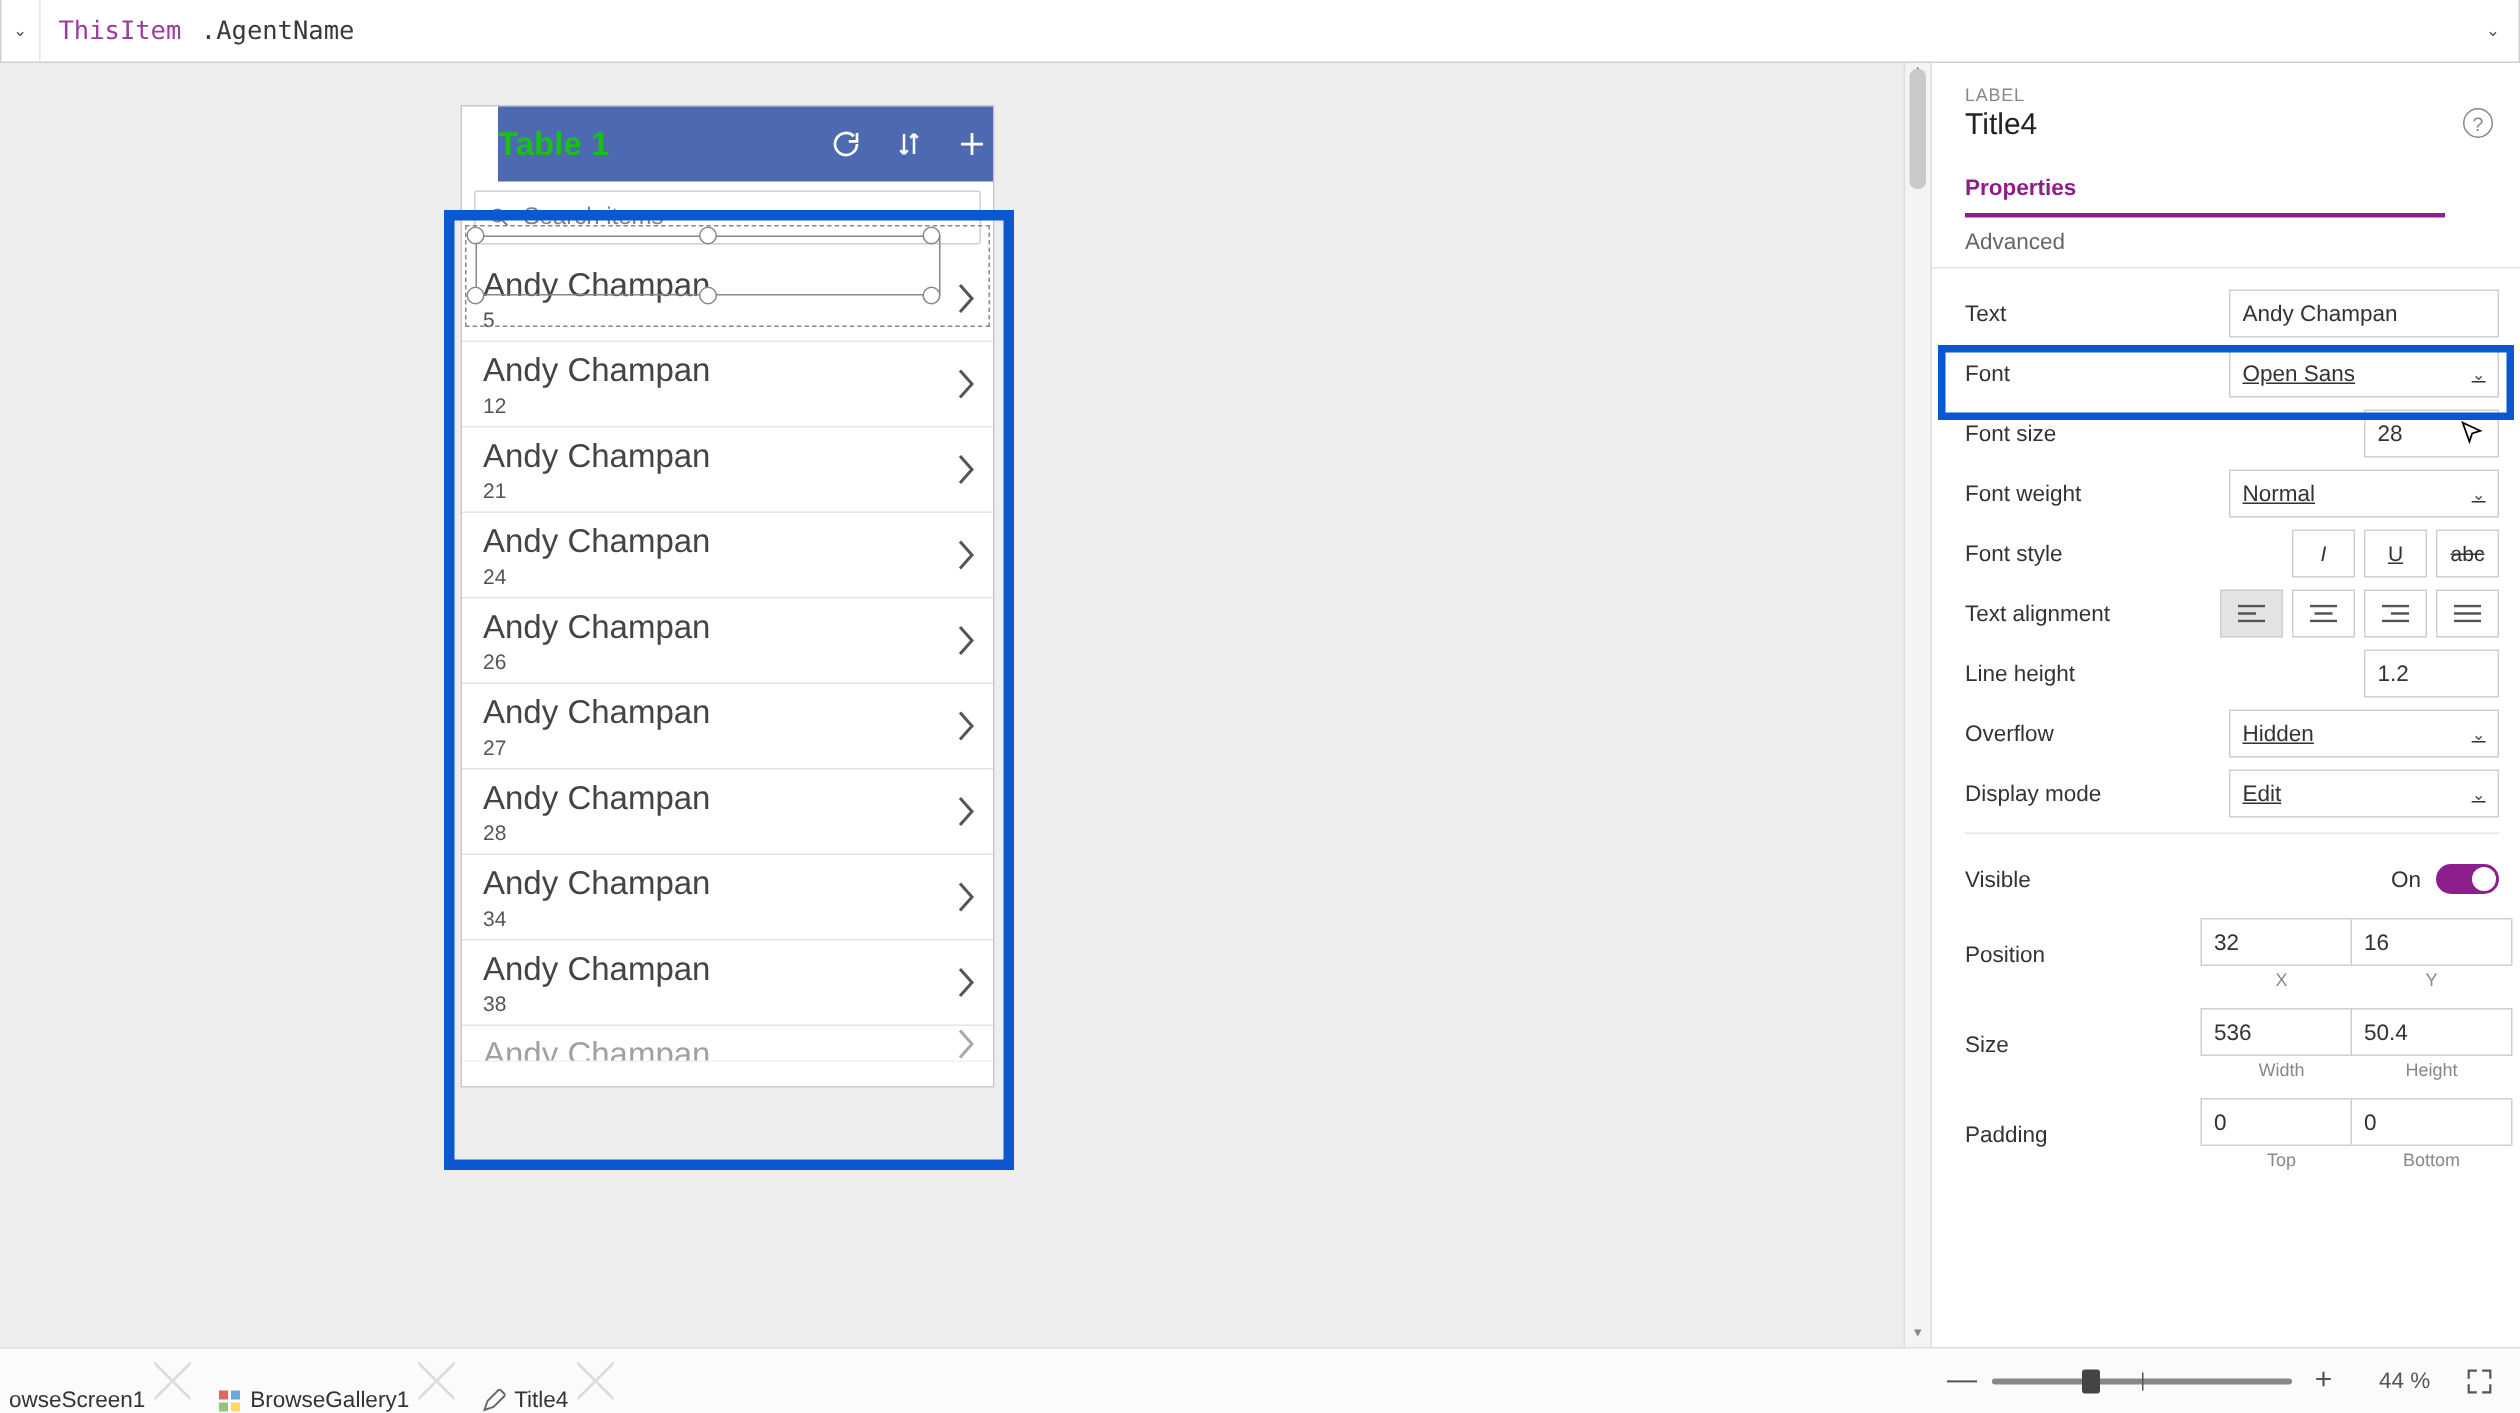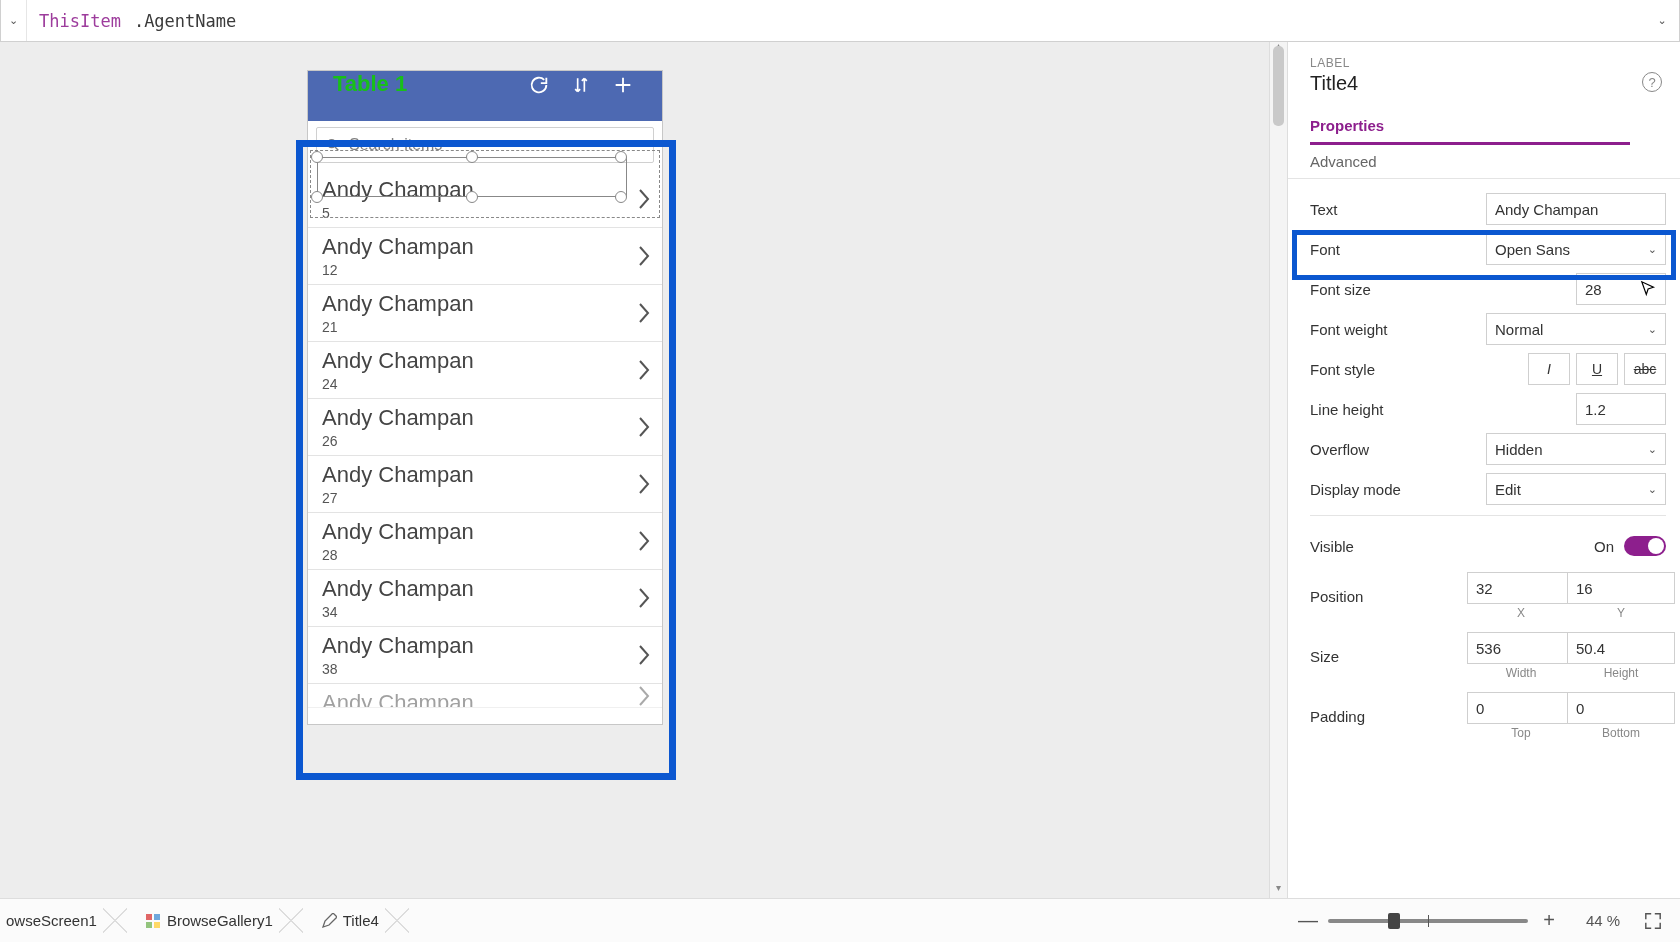--- a/index.html
+++ b/index.html
@@ -17,21 +17,21 @@
   .workspace { position:relative; height:calc(100% - 42px - 44px); display:flex; }
   .canvas-wrapper { flex:1; position:relative; overflow:hidden; }
   .canvas-scroll-vert { position:absolute; top:0; right:0; bottom:0; width:18px; background:#f4f4f4; border-left:1px solid #ddd; }
   .canvas-scroll-vert .thumb { position:absolute; top:4px; left:3px; right:3px; height:80px; background:#c9c9c9; border-radius:5px; }
   .canvas-scroll-vert .arrow { position:absolute; left:0; right:0; height:16px; text-align:center; font-size:10px; color:#888; }
   .canvas-scroll-vert .arrow.up   { top:-2px; }
   .canvas-scroll-vert .arrow.down { bottom:0; }
 
   
   .phone { position:absolute; left:307px; top:28px; width:356px; height:655px; background:#fff; border:1px solid #c7c7c7; }
-  .phone-header { height:50px; background:#4d69b2; color:#fff; display:flex; align-items:flex-start; padding:0 25px; }
+  .phone-header { height:50px; background:#4d69b2; color:#fff; display:flex; align-items:center; padding:0 0;margin-left:24px; }
   .phone-header .title { flex:1; font-size:22px; font-weight:600; color:#18c018; }
   .phone-header .icon  { width:28px; height:28px; margin-left:14px; display:flex; align-items:center; justify-content:center; }
   .phone-header svg { stroke:#fff; fill:none; stroke-width:2; }
   .phone-search { height:36px; margin:0 8px; border:1px solid #d0d0d0; border-radius:2px; display:flex; align-items:center; padding:0 8px; color:#808080; margin-top:6px; background:#fff; }
   .phone-search svg { stroke:#808080; fill:none; stroke-width:2; }
   .phone-search .placeholder { margin-left:8px; font-size:16px; }
   .phone-list { margin-top:8px; }
   .phone-item { border-bottom:1px solid #e3e3e3; padding:6px 14px 6px 14px; position:relative; }
   .phone-item .name { font-size:22px; color:#444; }
   .phone-item .sub  { font-size:14px; color:#555; margin-top:2px; }
@@ -55,21 +55,21 @@
   .props-tabs .tab { padding:8px 0; margin-right:28px; font-size:15px; color:#666; }
   .props-tabs .tab.active { color:#8d1f8d; font-weight:600; border-bottom:3px solid #8d1f8d; }
 
   .prop-rows { padding:10px 14px 18px 22px; }
   .prop-row { display:flex; align-items:center; height:40px; }
   .prop-row .label { flex:1; color:#333; font-size:15px; }
   .prop-row .control { width:180px; display:flex; justify-content:flex-end; align-items:center; }
   .prop-input, .prop-select { height:32px; border:1px solid #cfcfcf; background:#fff; font-size:15px; color:#333; padding:0 8px; }
   .prop-input { width:90px; }
   .prop-input.wide { width:180px; }
-  .prop-select { width:180px; display:flex; align-items:center; justify-content:space-between; }
+  .prop-select { width:180px; display:flex; align-items:center; justify-content:space-between;text-decoration:underline; }
   .prop-select .chev { font-size:11px; color:#555; }
 
   .btn-group { display:flex; gap:6px; }
   .btn-square { width:42px; height:32px; border:1px solid #cfcfcf; display:flex; align-items:center; justify-content:center; background:#fff; }
   .btn-square.active { background:#e3e3e3; }
 
   .toggle { display:flex; align-items:center; gap:10px; }
   .toggle .lbl { font-size:15px; color:#333; }
   .switch { width:42px; height:20px; border-radius:10px; background:#777; position:relative; }
   .switch.on { background:#8d1f8d; }
@@ -84,21 +84,21 @@
   .prop-row.double.tall { height:60px; }
 
   .props-divider { height:1px; background:#e4e4e4; margin:6px 0 10px 0; }
 
   .cursor-overlay { position:absolute; width:18px; height:18px; pointer-events:none; }
   .cursor-overlay svg { stroke:#000; fill:none; stroke-width:1.3; }
 
   
   .bottom-bar { height:44px; background:#fbfbfb; border-top:1px solid #ddd; display:flex; align-items:center; position:relative; }
   .crumbs { display:flex; height:100%; }
-  .crumb { display:flex; align-items:center; padding:0 18px 0 30px; position:relative; font-size:15px; color:#333; }
+  .crumb { display:flex; align-items:flex-end; padding:0 18px 0 30px; position:relative; font-size:15px; color:#333; }
   .crumb:first-child{ padding-left:6px; }
   .crumb::after { content:""; position:absolute; right:-12px; top:0; bottom:0; width:24px; background:linear-gradient(135deg,transparent 48%,#ddd 48%,#ddd 52%,transparent 52%),linear-gradient(45deg,transparent 48%,#ddd 48%,#ddd 52%,transparent 52%);}
   .crumb .ic { width:16px; height:16px; margin-right:6px; }
   .zoom-controls { position:absolute; right:18px; display:flex; align-items:center; gap:12px; }
   .zoom-controls .pm { font-size:20px; color:#555; width:18px; text-align:center;}
   .zoom-track { width:200px; height:4px; background:#888; position:relative; border-radius:2px;}
   .zoom-track .tick { position:absolute; top:-4px; width:1px; height:12px; background:#555; left:50%;}
   .zoom-track .knob { position:absolute; top:-6px; width:12px; height:16px; background:#444; border-radius:2px; left:30%;}
   .zoom-pct { font-size:15px; color:#555; min-width:46px;margin-left:16px;}
   .expand-ic { width:18px; height:18px;}
@@ -294,20 +294,47 @@
           <div class="btn-square">
                 <u>U</u>
               </div>
           <div class="btn-square">
                 <span style="text-decoration:line-through">abc</span>
               </div>
         </div>
           </div>
       </div>
 
+      <div class="prop-row">
+        <div class="label">Text alignment</div>
+        <div class="control">
+            <div class="btn-group">
+          <div class="btn-square active">
+                <svg width="18" height="12">
+                  <path d="M0 1h18M0 6h12M0 11h18" stroke="#555" stroke-width="1.6"></path>
+                </svg>
+              </div>
+          <div class="btn-square">
+                <svg width="18" height="12">
+                  <path d="M0 1h18M3 6h12M0 11h18" stroke="#555" stroke-width="1.6"></path>
+                </svg>
+              </div>
+          <div class="btn-square">
+                <svg width="18" height="12">
+                  <path d="M0 1h18M6 6h12M0 11h18" stroke="#555" stroke-width="1.6"></path>
+                </svg>
+              </div>
+          <div class="btn-square">
+                <svg width="18" height="12">
+                  <path d="M0 1h18M0 6h18M0 11h18" stroke="#555" stroke-width="1.6"></path>
+                </svg>
+              </div>
+        </div>
+          </div>
+      </div>
 
 
       <div class="prop-row">
         <div class="label">Line height</div>
         <div class="control">
             <input class="prop-input" value="1.2" style="">
           </div>
       </div>
 
       <div class="prop-row">

